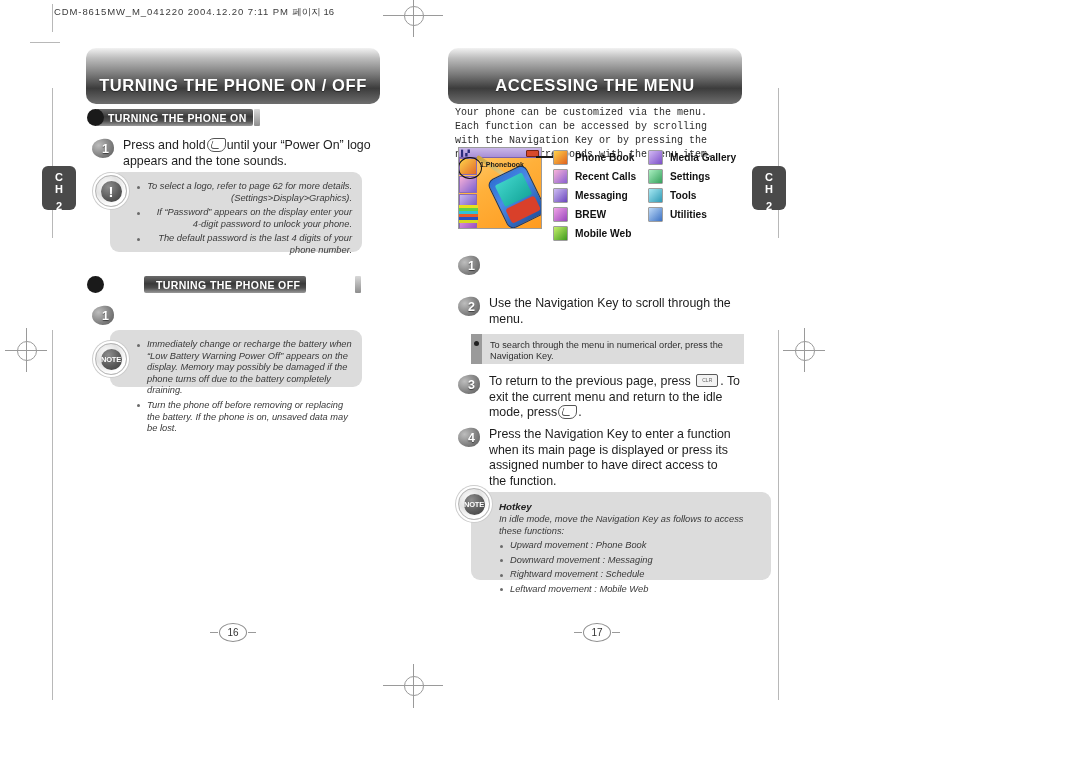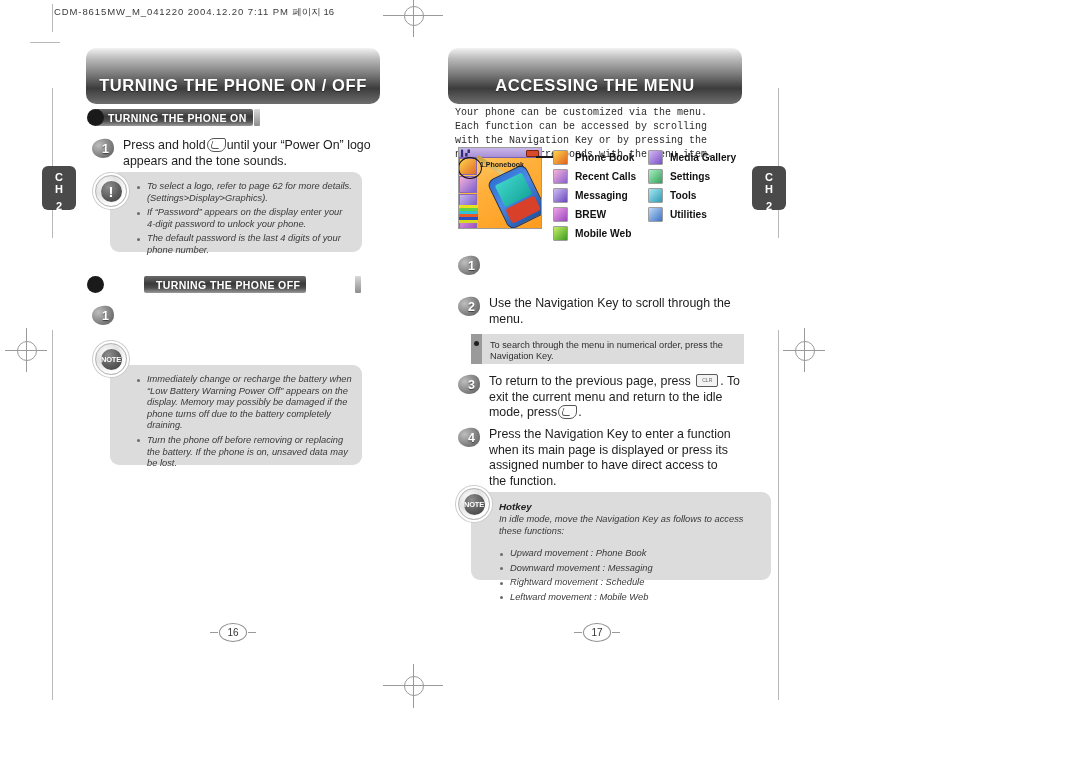--- a/index.html
+++ b/index.html
@@ -295,21 +295,21 @@
   <div class="step" style="left:92px;top:138px;width:285px;">
     <div class="stepnum">
       <div class="blob"></div>
       <div class="n">1</div>
     </div>
     <div class="steptext">
       <span>Press and hold</span><span class="keyglyph"></span><span>until your “Power On” logo appears and the tone sounds.</span>
     </div>
   </div>
 
-  <div class="notebox" style="left:110px;top:172px;width:252px;height:80px;padding:9px 10px 15px 26px;">
+  <div class="notebox" style="left:110px;top:172px;width:252px;height:80px;padding:9px 10px 15px 26px;text-align:right;">
     <ul class="notelist">
       <li>To select a logo, refer to page 62 for more details. (Settings&gt;Display&gt;Graphics).</li>
       <li>If “Password” appears on the display enter your 4-digit password to unlock your phone.</li>
       <li>The default password is the last 4 digits of your phone number.</li>
     </ul>
   </div>
   <div class="noteicon" style="left:95px;top:175px;">
     <div class="inner">
         <span class="bang">!</span>
       </div>
@@ -321,21 +321,21 @@
     <div class="cap"></div>
   </div>
 
   <div class="step" style="left:92px;top:305px;width:285px;">
     <div class="stepnum">
       <div class="blob"></div>
       <div class="n">1</div>
     </div>
   </div>
 
-  <div class="notebox" style="left:110px;top:365px;width:252px;height:100px;padding:9px 10px 8px 26px;">
+  <div class="notebox" style="left:110px;top:330px;width:252px;height:57px;padding:9px 10px 8px 26px;">
     <ul class="notelist">
       <li>Immediately change or recharge the battery when “Low Battery Warning Power Off” appears on the display. Memory may possibly be damaged if the phone turns off due to the battery completely draining.</li>
       <li>Turn the phone off before removing or replacing the battery. If the phone is on, unsaved data may be lost.</li>
     </ul>
   </div>
   <div class="noteicon" style="left:95px;top:343px;">
     <div class="inner">NOTE</div>
   </div>
 
   <div class="pagenum" style="left:219px;top:623px;">
@@ -462,21 +462,21 @@
     <div class="stepnum">
       <div class="blob"></div>
       <div class="n">4</div>
     </div>
     <div class="steptext">Press the Navigation Key to enter a function when its main page is displayed or press its assigned number to have direct access to the function.</div>
   </div>
 
   <div class="notebox" style="left:471px;top:492px;width:300px;height:88px;padding:9px 10px 8px 28px;">
     <div class="notetitle">Hotkey</div>
     <div class="noteline">In idle mode, move the Navigation Key as follows to access these functions:</div>
-    <ul class="notelist" style="margin-top:11px;">
+    <ul class="notelist" style="margin-top:3px;">
       <li>Upward movement : Phone Book</li>
       <li>Downward movement : Messaging</li>
       <li>Rightward movement : Schedule</li>
       <li>Leftward movement : Mobile Web</li>
     </ul>
   </div>
   <div class="noteicon" style="left:458px;top:488px;">
     <div class="inner">NOTE</div>
   </div>
 

